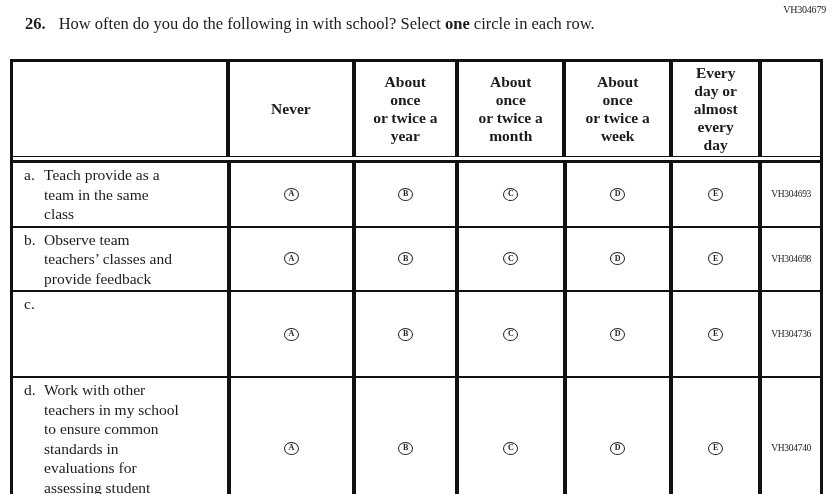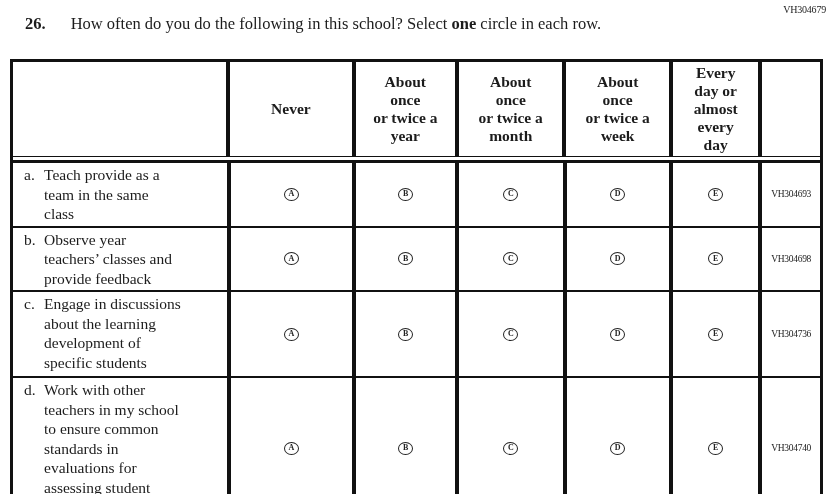--- a/index.html
+++ b/index.html
@@ -29,21 +29,21 @@
   
   .question {
     position: absolute;
     left: 25px;
     top: 14px;
     font-size: 16.5px;
     white-space: nowrap;
   }
   .qnum {
     font-weight: bold;
-    margin-right: 25px;
+    margin-right: 13px;
   }
   .qbold { font-weight: bold; }
 
   
   .qtable {
     position: absolute;
     left: 10px;
     top: 59px;
     width: 813px;
     box-sizing: border-box;
@@ -142,21 +142,21 @@
     height: 6px;
     border-top: 3px solid #111;
   }
 </style>
 </head>
 <body>
 
 <div class="page-code">VH304679</div>
 
 <div class="question">
-  <span class="qnum">26.</span><span>How often do you do the following in this school? Select </span><span class="qbold">one</span><span> circle in each row.</span>
+  <span class="qnum">26.</span><span>How often do you do the following in with school? Select </span><span class="qbold">one</span><span> circle in each row.</span>
 </div>
 
 <div class="qtable">
   <div class="row header-row">
     <div class="cell c-stmt"></div>
     <div class="cell c-opt1 hdr">Never</div>
     <div class="cell c-opt2 hdr">About once
 or twice a
 year</div>
     <div class="cell c-opt3 hdr">About once
@@ -194,21 +194,21 @@
     </div>
     <div class="cell c-opt5 opt-cell">
       <span class="circle">E</span>
     </div>
     <div class="cell c-code code-cell">VH304693</div>
   </div>
 
   <div class="row body-row row-b">
     <div class="cell c-stmt stmt-cell">
       <span class="letter">b.</span>
-      <span class="stmt">Observe year
+      <span class="stmt">Observe team
 teachers’ classes and
 provide feedback</span>
     </div>
     <div class="cell c-opt1 opt-cell">
       <span class="circle">A</span>
     </div>
     <div class="cell c-opt2 opt-cell">
       <span class="circle">B</span>
     </div>
     <div class="cell c-opt3 opt-cell">
@@ -219,24 +219,20 @@
     </div>
     <div class="cell c-opt5 opt-cell">
       <span class="circle">E</span>
     </div>
     <div class="cell c-code code-cell">VH304698</div>
   </div>
 
   <div class="row body-row row-c">
     <div class="cell c-stmt stmt-cell">
       <span class="letter">c.</span>
-      <span class="stmt">Engage in discussions
-about the learning
-development of
-specific students</span>
     </div>
     <div class="cell c-opt1 opt-cell">
       <span class="circle">A</span>
     </div>
     <div class="cell c-opt2 opt-cell">
       <span class="circle">B</span>
     </div>
     <div class="cell c-opt3 opt-cell">
       <span class="circle">C</span>
     </div>

